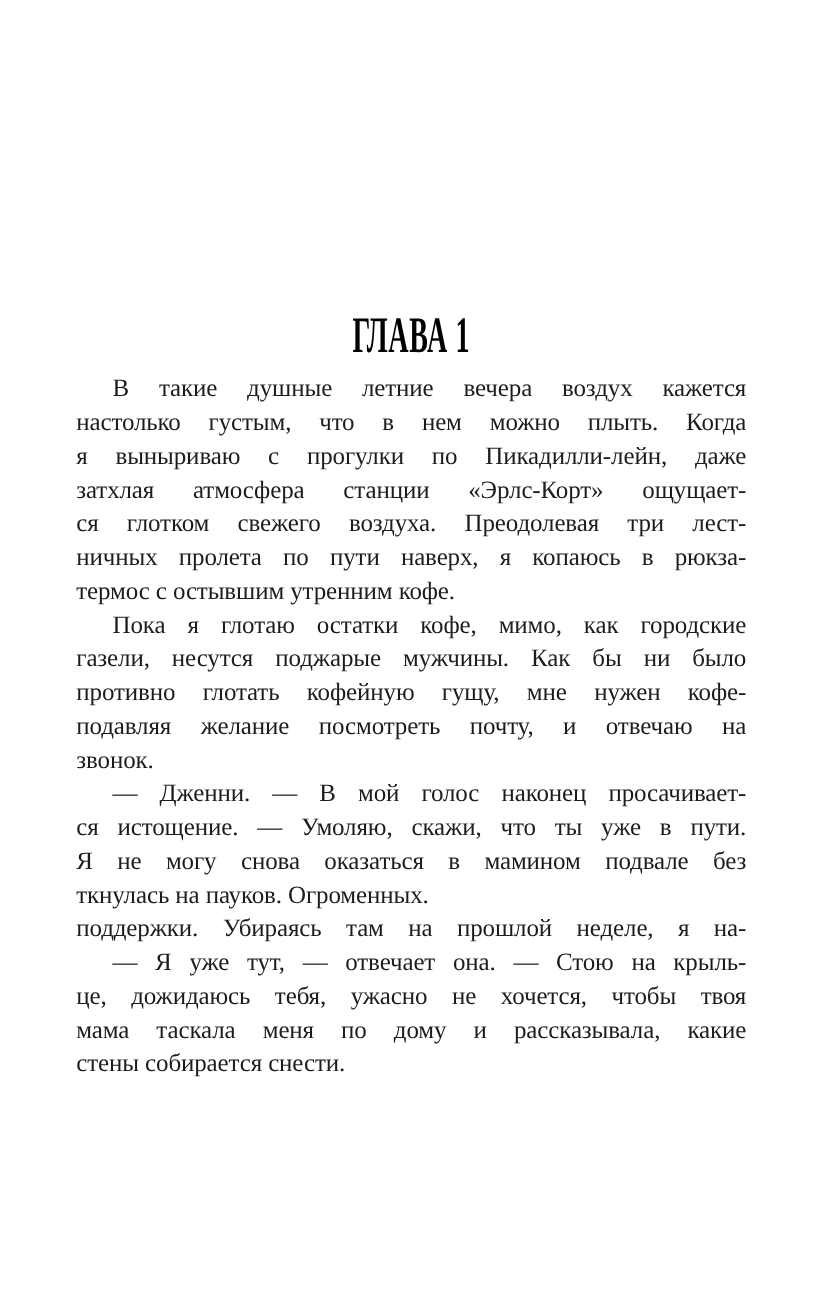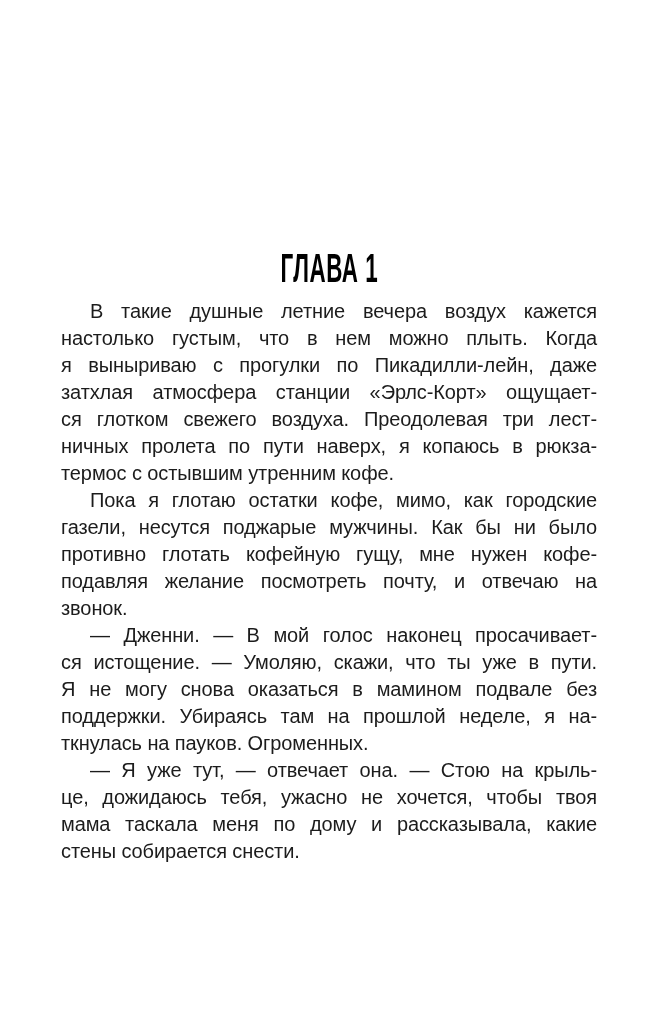--- a/index.html
+++ b/index.html
@@ -6,21 +6,21 @@
     margin: 0;
     padding: 0;
     background: #ffffff;
   }
   .page {
     position: relative;
     width: 661px;
     height: 1033px;
     background: #ffffff;
     overflow: hidden;
-    font-family: Liberation Sans, sans-serif;
+    font-family: Liberation Serif, serif;
     color: #1c1c1c;
   }
   .content {
     margin-left: 61px;
     width: 536px;
   }
   .chapter-heading {
     margin-top: 250px;
     height: 36px;
     line-height: 36px;
@@ -81,22 +81,22 @@
           <div class="line first">Пока я глотаю остатки кофе, мимо, как городские</div>
           <div class="line">газели, несутся поджарые мужчины. Как бы ни было</div>
           <div class="line">противно глотать кофейную гущу, мне нужен кофе-</div>
           <div class="line">подавляя желание посмотреть почту, и отвечаю на</div>
           <div class="line last">звонок.</div>
         </div>
         <div class="paragraph">
           <div class="line first">— Дженни. — В мой голос наконец просачивает-</div>
           <div class="line">ся истощение. — Умоляю, скажи, что ты уже в пути.</div>
           <div class="line">Я не могу снова оказаться в мамином подвале без</div>
+          <div class="line last">ткнулась на пауков. Огроменных.</div>
           <div class="line">поддержки. Убираясь там на прошлой неделе, я на-</div>
-          <div class="line last">ткнулась на пауков. Огроменных.</div>
         </div>
         <div class="paragraph">
           <div class="line first">— Я уже тут, — отвечает она. — Стою на крыль-</div>
           <div class="line">це, дожидаюсь тебя, ужасно не хочется, чтобы твоя</div>
           <div class="line">мама таскала меня по дому и рассказывала, какие</div>
           <div class="line last">стены собирается снести.</div>
         </div>
       </div>
   </div>
 </div>

